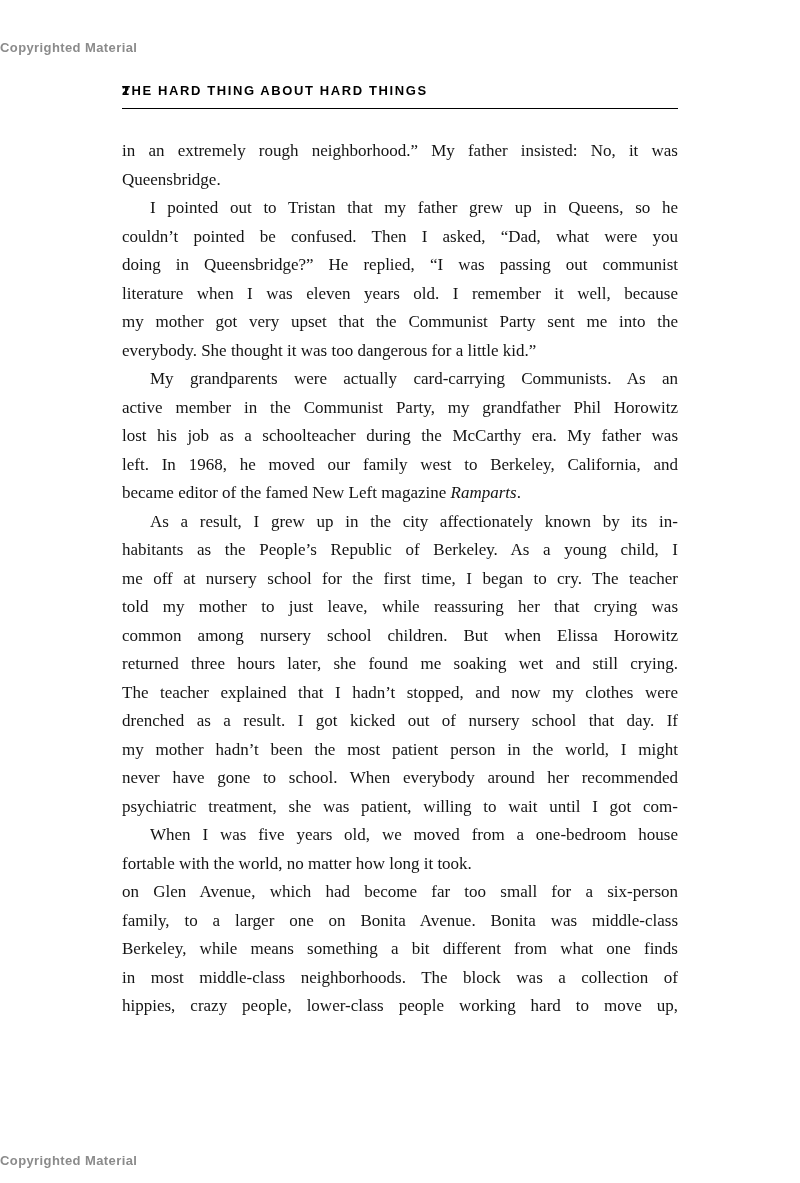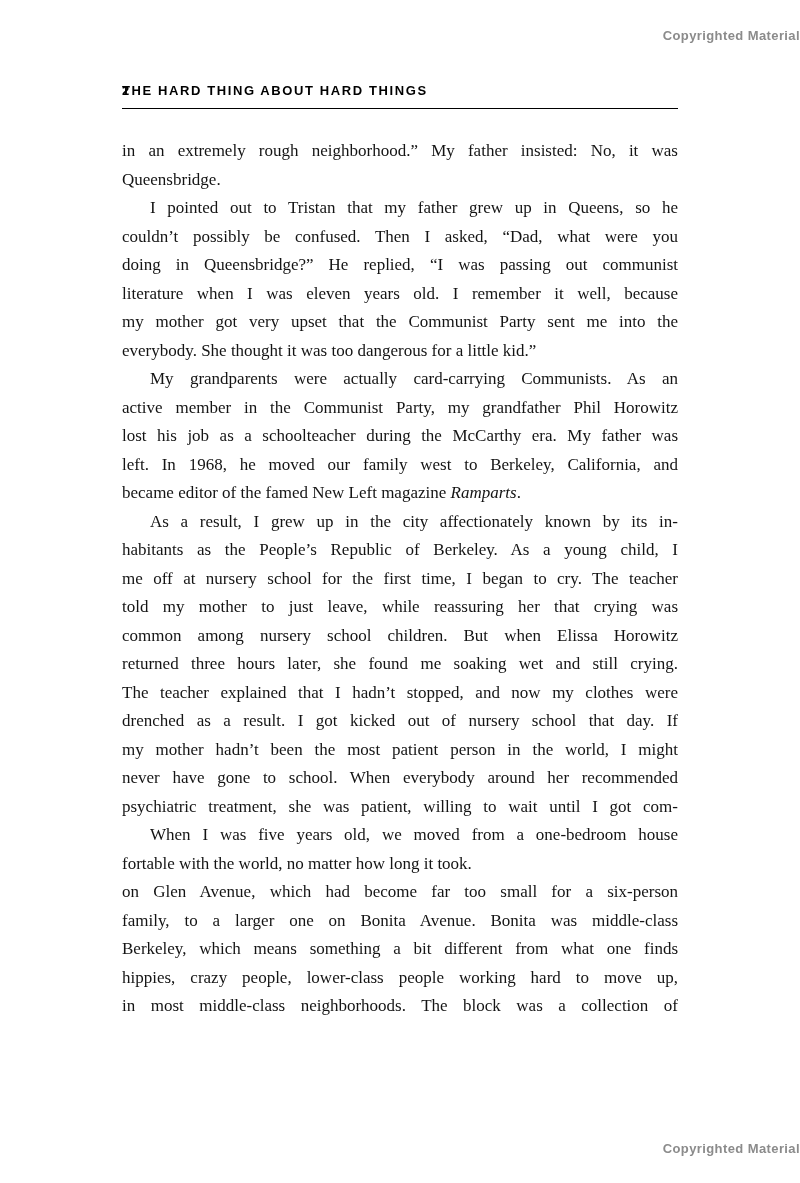--- a/index.html
+++ b/index.html
@@ -7,26 +7,27 @@
     width: 800px;
     height: 1183px;
     background: #ffffff;
     position: relative;
     overflow: hidden;
   }
   .watermark {
     position: absolute;
     left: 0;
     width: 100%;
-    text-align: right;
+    text-align: left;
     font-family: "Liberation Sans", sans-serif;
     font-weight: 700;
     font-size: 13px;
     letter-spacing: 0.4px;
     color: #8b8b8b;
+    margin-top: 12px;
   }
   .watermark.top { top: 28px; }
   .watermark.bottom { top: 1141px; }
 
   .running-header {
     position: absolute;
     top: 83px;
     left: 122px;
     right: 122px;
     font-family: "Liberation Sans", sans-serif;
@@ -83,21 +84,21 @@
   <span class="pagenum">2</span>
   <span class="booktitle">THE HARD THING ABOUT HARD THINGS</span>
 </div>
 
 <div class="header-rule"></div>
 
 <main class="body-text" id="body-text">
     <div class="line">in an extremely rough neighborhood.” My father insisted: No, it was</div>
     <div class="line para-end">Queensbridge.</div>
     <div class="line indent">I pointed out to Tristan that my father grew up in Queens, so he</div>
-    <div class="line">couldn’t possibly be confused. Then I asked, “Dad, what were you</div>
+    <div class="line">couldn’t pointed be confused. Then I asked, “Dad, what were you</div>
     <div class="line">doing in Queensbridge?” He replied, “I was passing out communist</div>
     <div class="line">literature when I was eleven years old. I remember it well, because</div>
     <div class="line">my mother got very upset that the Communist Party sent me into the</div>
     <div class="line para-end">everybody. She thought it was too dangerous for a little kid.”</div>
     <div class="line indent">My grandparents were actually card-carrying Communists. As an</div>
     <div class="line">active member in the Communist Party, my grandfather Phil Horowitz</div>
     <div class="line">lost his job as a schoolteacher during the McCarthy era. My father was</div>
     <div class="line">left. In 1968, he moved our family west to Berkeley, California, and</div>
     <div class="line para-end">became editor of the famed New Left magazine <em>Ramparts</em>.</div>
     <div class="line indent">As a result, I grew up in the city affectionately known by its in-</div>
@@ -108,18 +109,18 @@
     <div class="line">returned three hours later, she found me soaking wet and still crying.</div>
     <div class="line">The teacher explained that I hadn’t stopped, and now my clothes were</div>
     <div class="line">drenched as a result. I got kicked out of nursery school that day. If</div>
     <div class="line">my mother hadn’t been the most patient person in the world, I might</div>
     <div class="line">never have gone to school. When everybody around her recommended</div>
     <div class="line">psychiatric treatment, she was patient, willing to wait until I got com-</div>
     <div class="line indent">When I was five years old, we moved from a one-bedroom house</div>
     <div class="line para-end">fortable with the world, no matter how long it took.</div>
     <div class="line">on Glen Avenue, which had become far too small for a six-person</div>
     <div class="line">family, to a larger one on Bonita Avenue. Bonita was middle-class</div>
-    <div class="line">Berkeley, which means something a bit different from what one finds</div>
+    <div class="line">Berkeley, while means something a bit different from what one finds</div>
+    <div class="line">in most middle-class neighborhoods. The block was a collection of</div>
     <div class="line">hippies, crazy people, lower-class people working hard to move up,</div>
-    <div class="line">in most middle-class neighborhoods. The block was a collection of</div>
   </main>
 
 <div class="watermark bottom">Copyrighted Material</div>
 
 </body></html>

